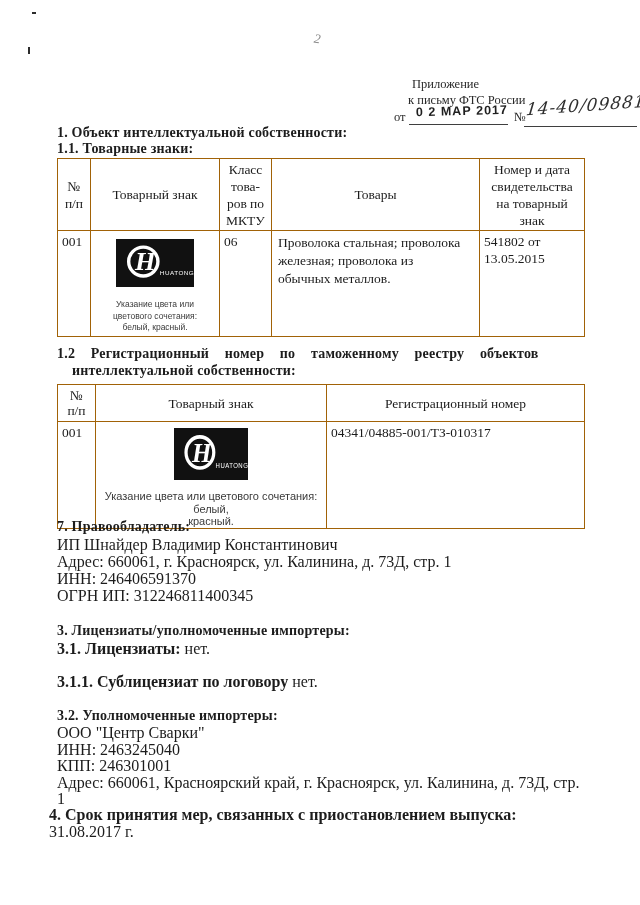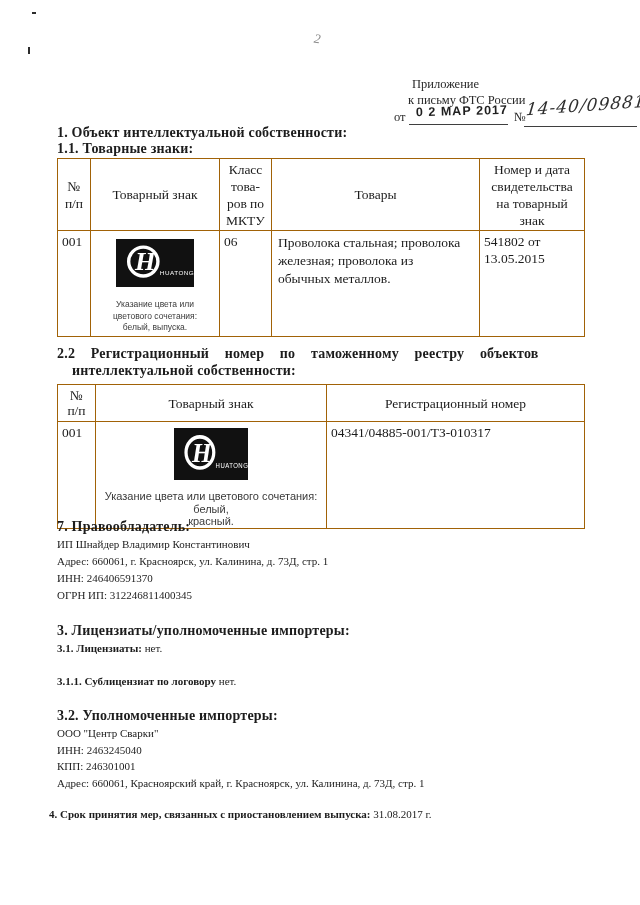--- a/index.html
+++ b/index.html
@@ -4,21 +4,21 @@
 <style>
   html,body{margin:0;padding:0;background:#ffffff;}
   .page{
     position:relative;width:640px;height:905px;background:#ffffff;
     font-family:"Liberation Serif",serif;color:#1c1c1c;overflow:hidden;
   }
   .abs{position:absolute;}
   .b{font-weight:bold;}
   .pre{white-space:pre-line;}
   .center{text-align:left;}
-  .body-text{font-size:11px;line-height:17px;}
+  .body-text{font-size:16px;line-height:17px;}
   .heading{font-size:14px;font-weight:bold;letter-spacing:0.2px;}
   .hdr-note{font-size:12.5px;color:#2a2a2a;}
   .stamp{
     font-family:"Liberation Sans",sans-serif;font-weight:700;font-size:12.5px;
     letter-spacing:1px;color:#1f1f1f;transform:rotate(-1.5deg);white-space:nowrap;
   }
   .handwriting{
     font-family:"DejaVu Serif",serif;font-style:italic;font-size:17px;color:#2e2e2e;
     transform:rotate(-4deg) skewX(-10deg);white-space:nowrap;letter-spacing:1px;
   }
@@ -91,39 +91,39 @@
         <div class="logo-wrap" style="padding-top:8px;">
           <svg width="78" height="48" viewBox="0 0 160 100" preserveAspectRatio="none">
             <rect x="0" y="0" width="160" height="100" fill="#111111"></rect>
             <circle cx="56" cy="47" r="30" fill="none" stroke="#ffffff" stroke-width="7"></circle>
             <text x="60" y="65" text-anchor="middle" font-family="Liberation Serif, serif" font-style="italic" font-weight="bold" font-size="54" fill="#ffffff">H</text>
             <text x="90" y="76" font-family="Liberation Sans, sans-serif" font-size="13" fill="#ffffff" style="letter-spacing:1px;">HUATONG</text>
           </svg>
         </div>
         <div class="cap1 pre" style="margin-top:8px;">Указание цвета или
 цветового сочетания:
-белый, выпуска.</div>
+белый, красный.</div>
       </td>
       <td class="center">
             <div class="cell-pad">06</div>
           </td>
       <td>
             <div class="goods pre">Проволока стальная; проволока
 железная; проволока из
 обычных металлов.</div>
           </td>
       <td class="center">
             <div class="cell-pad pre">541802 от
 13.05.2015</div>
           </td>
     </tr>
   </tbody>
     </table>
 
-  <div class="abs heading j-line1" style="left:57px;top:346px;width:530px;">2.2 Регистрационный номер по таможенному реестру объектов</div>
+  <div class="abs heading j-line1" style="left:57px;top:346px;width:530px;">1.2 Регистрационный номер по таможенному реестру объектов</div>
   <div class="abs heading" style="left:57px;top:363px;margin-left:15px;">интеллектуальной собственности:</div>
 
   <table class="doc abs" style="left:57px;top:384px;width:527px;">
     <colgroup>
       <col style="width:38px">
         <col style="width:231px">
         <col style="width:258px">
     </colgroup>
     <tbody>
         <tr style="height:37px;">

